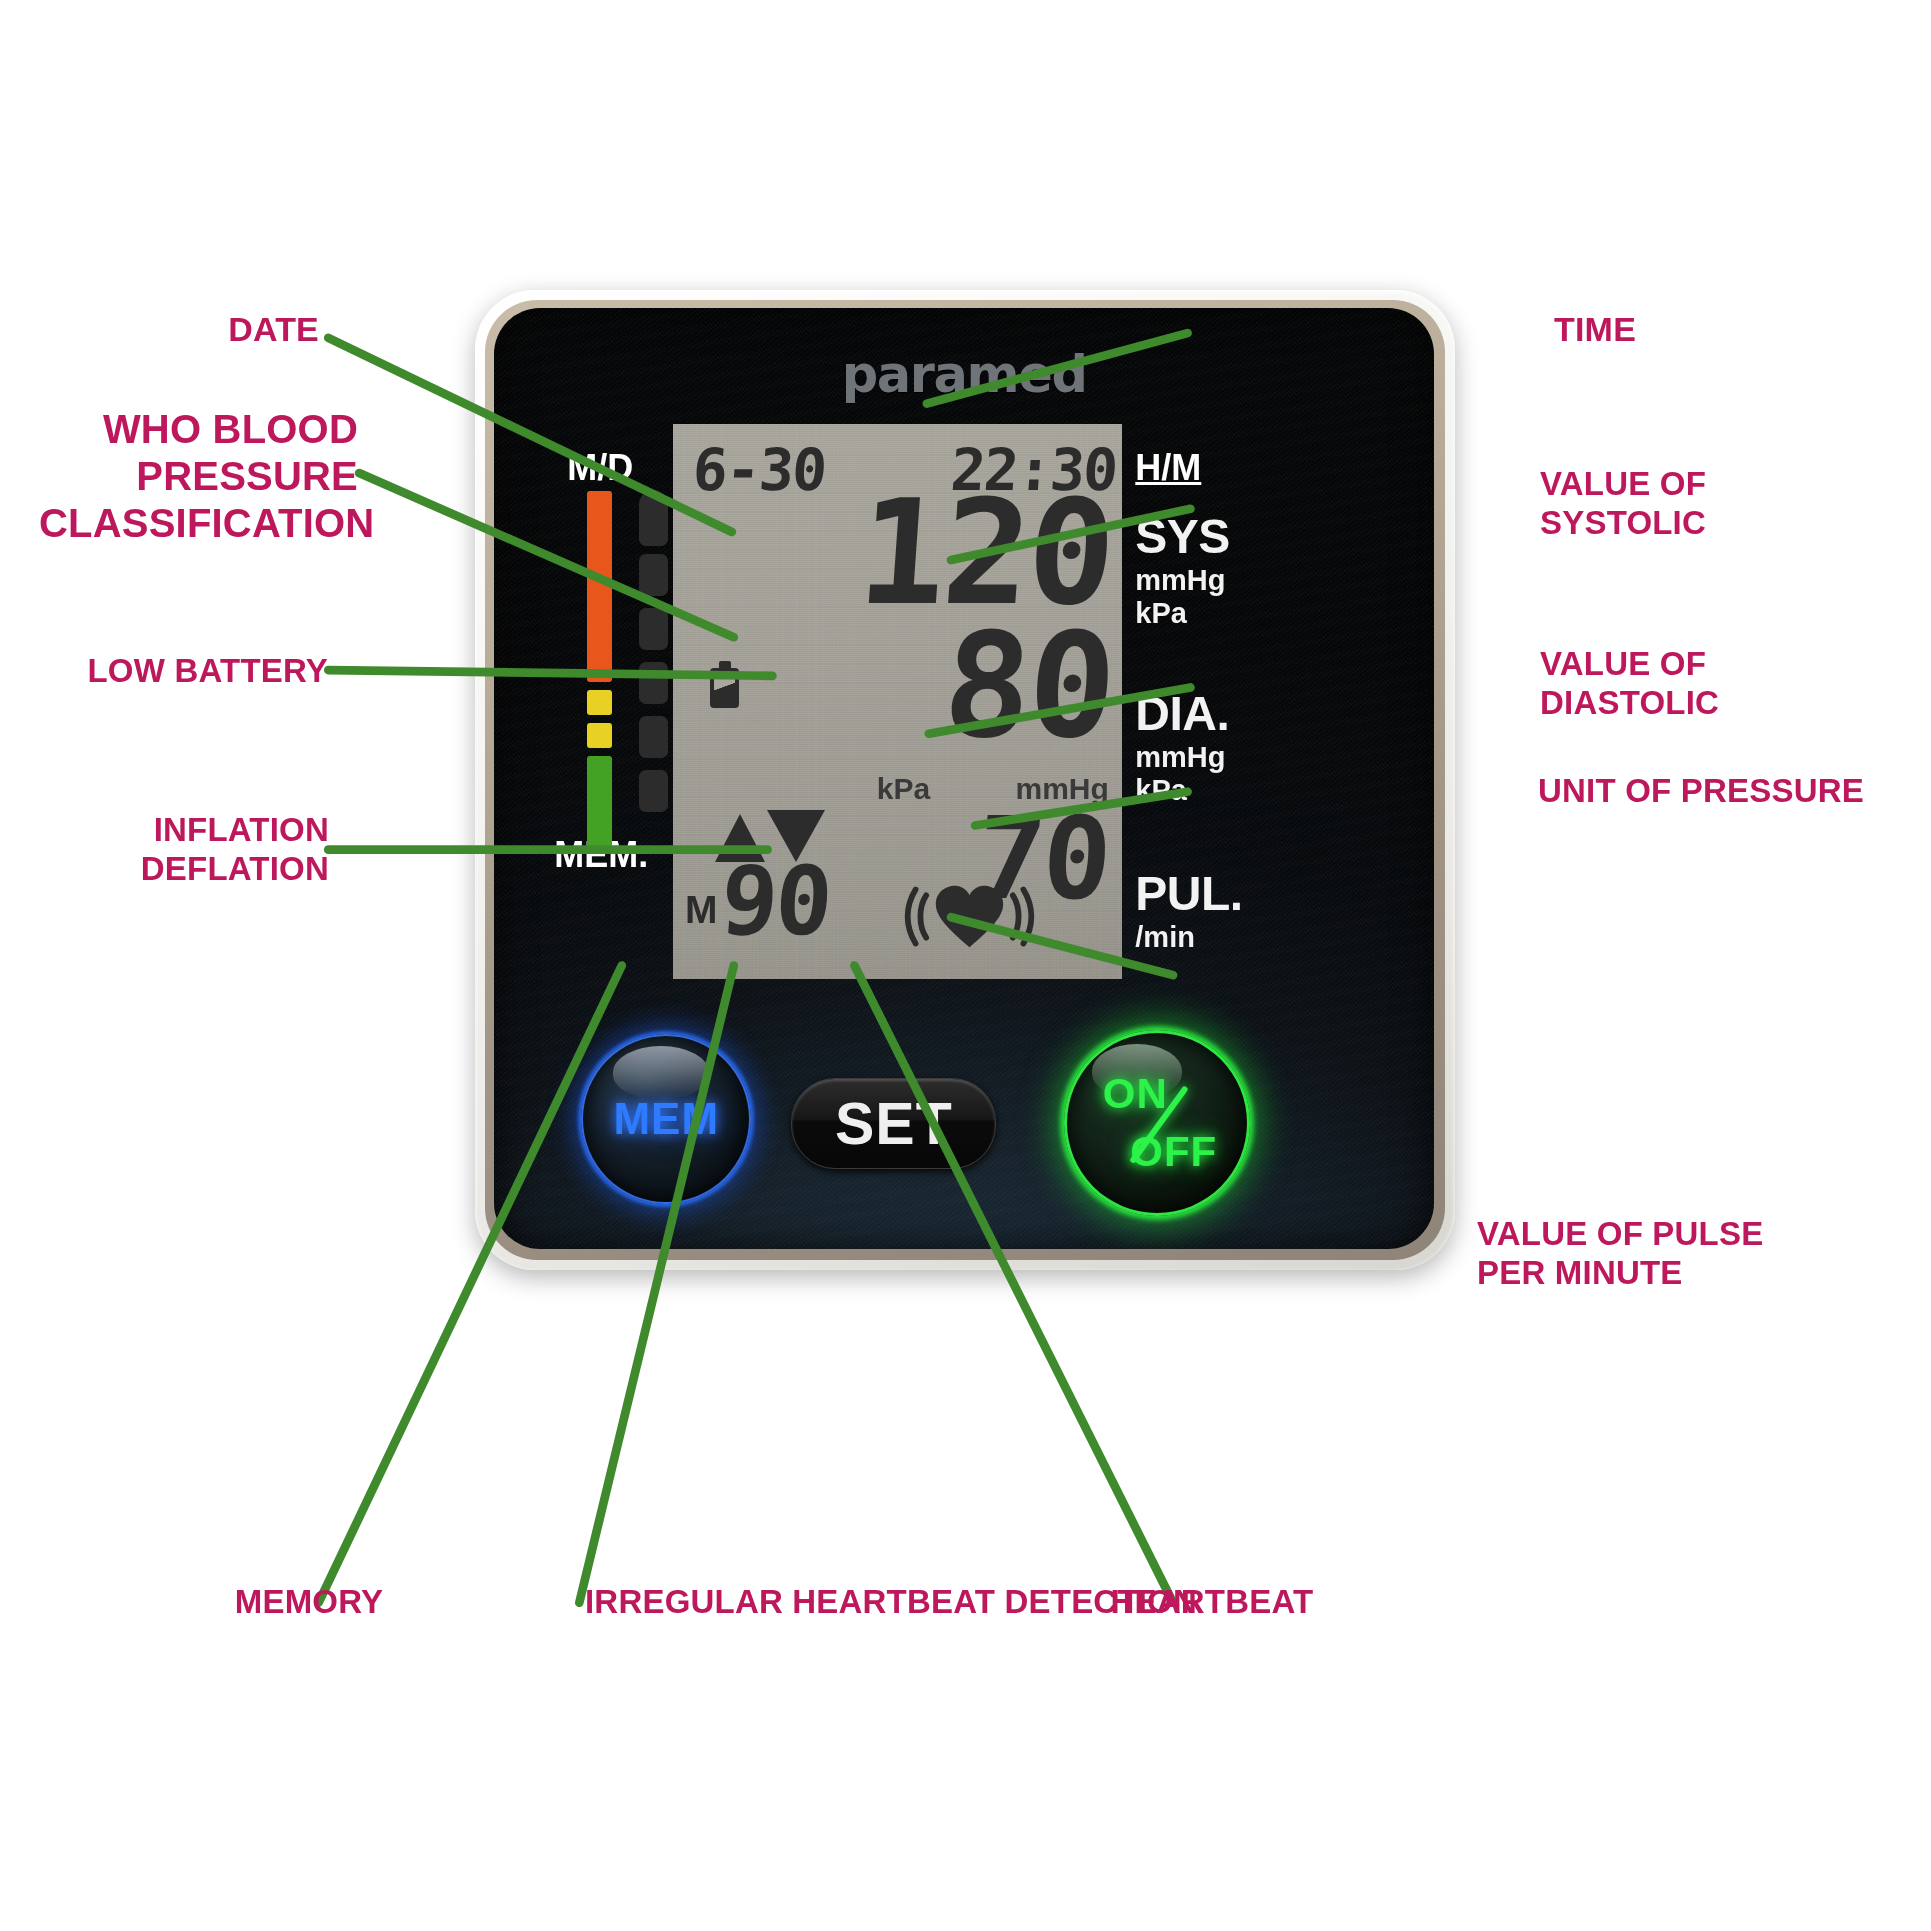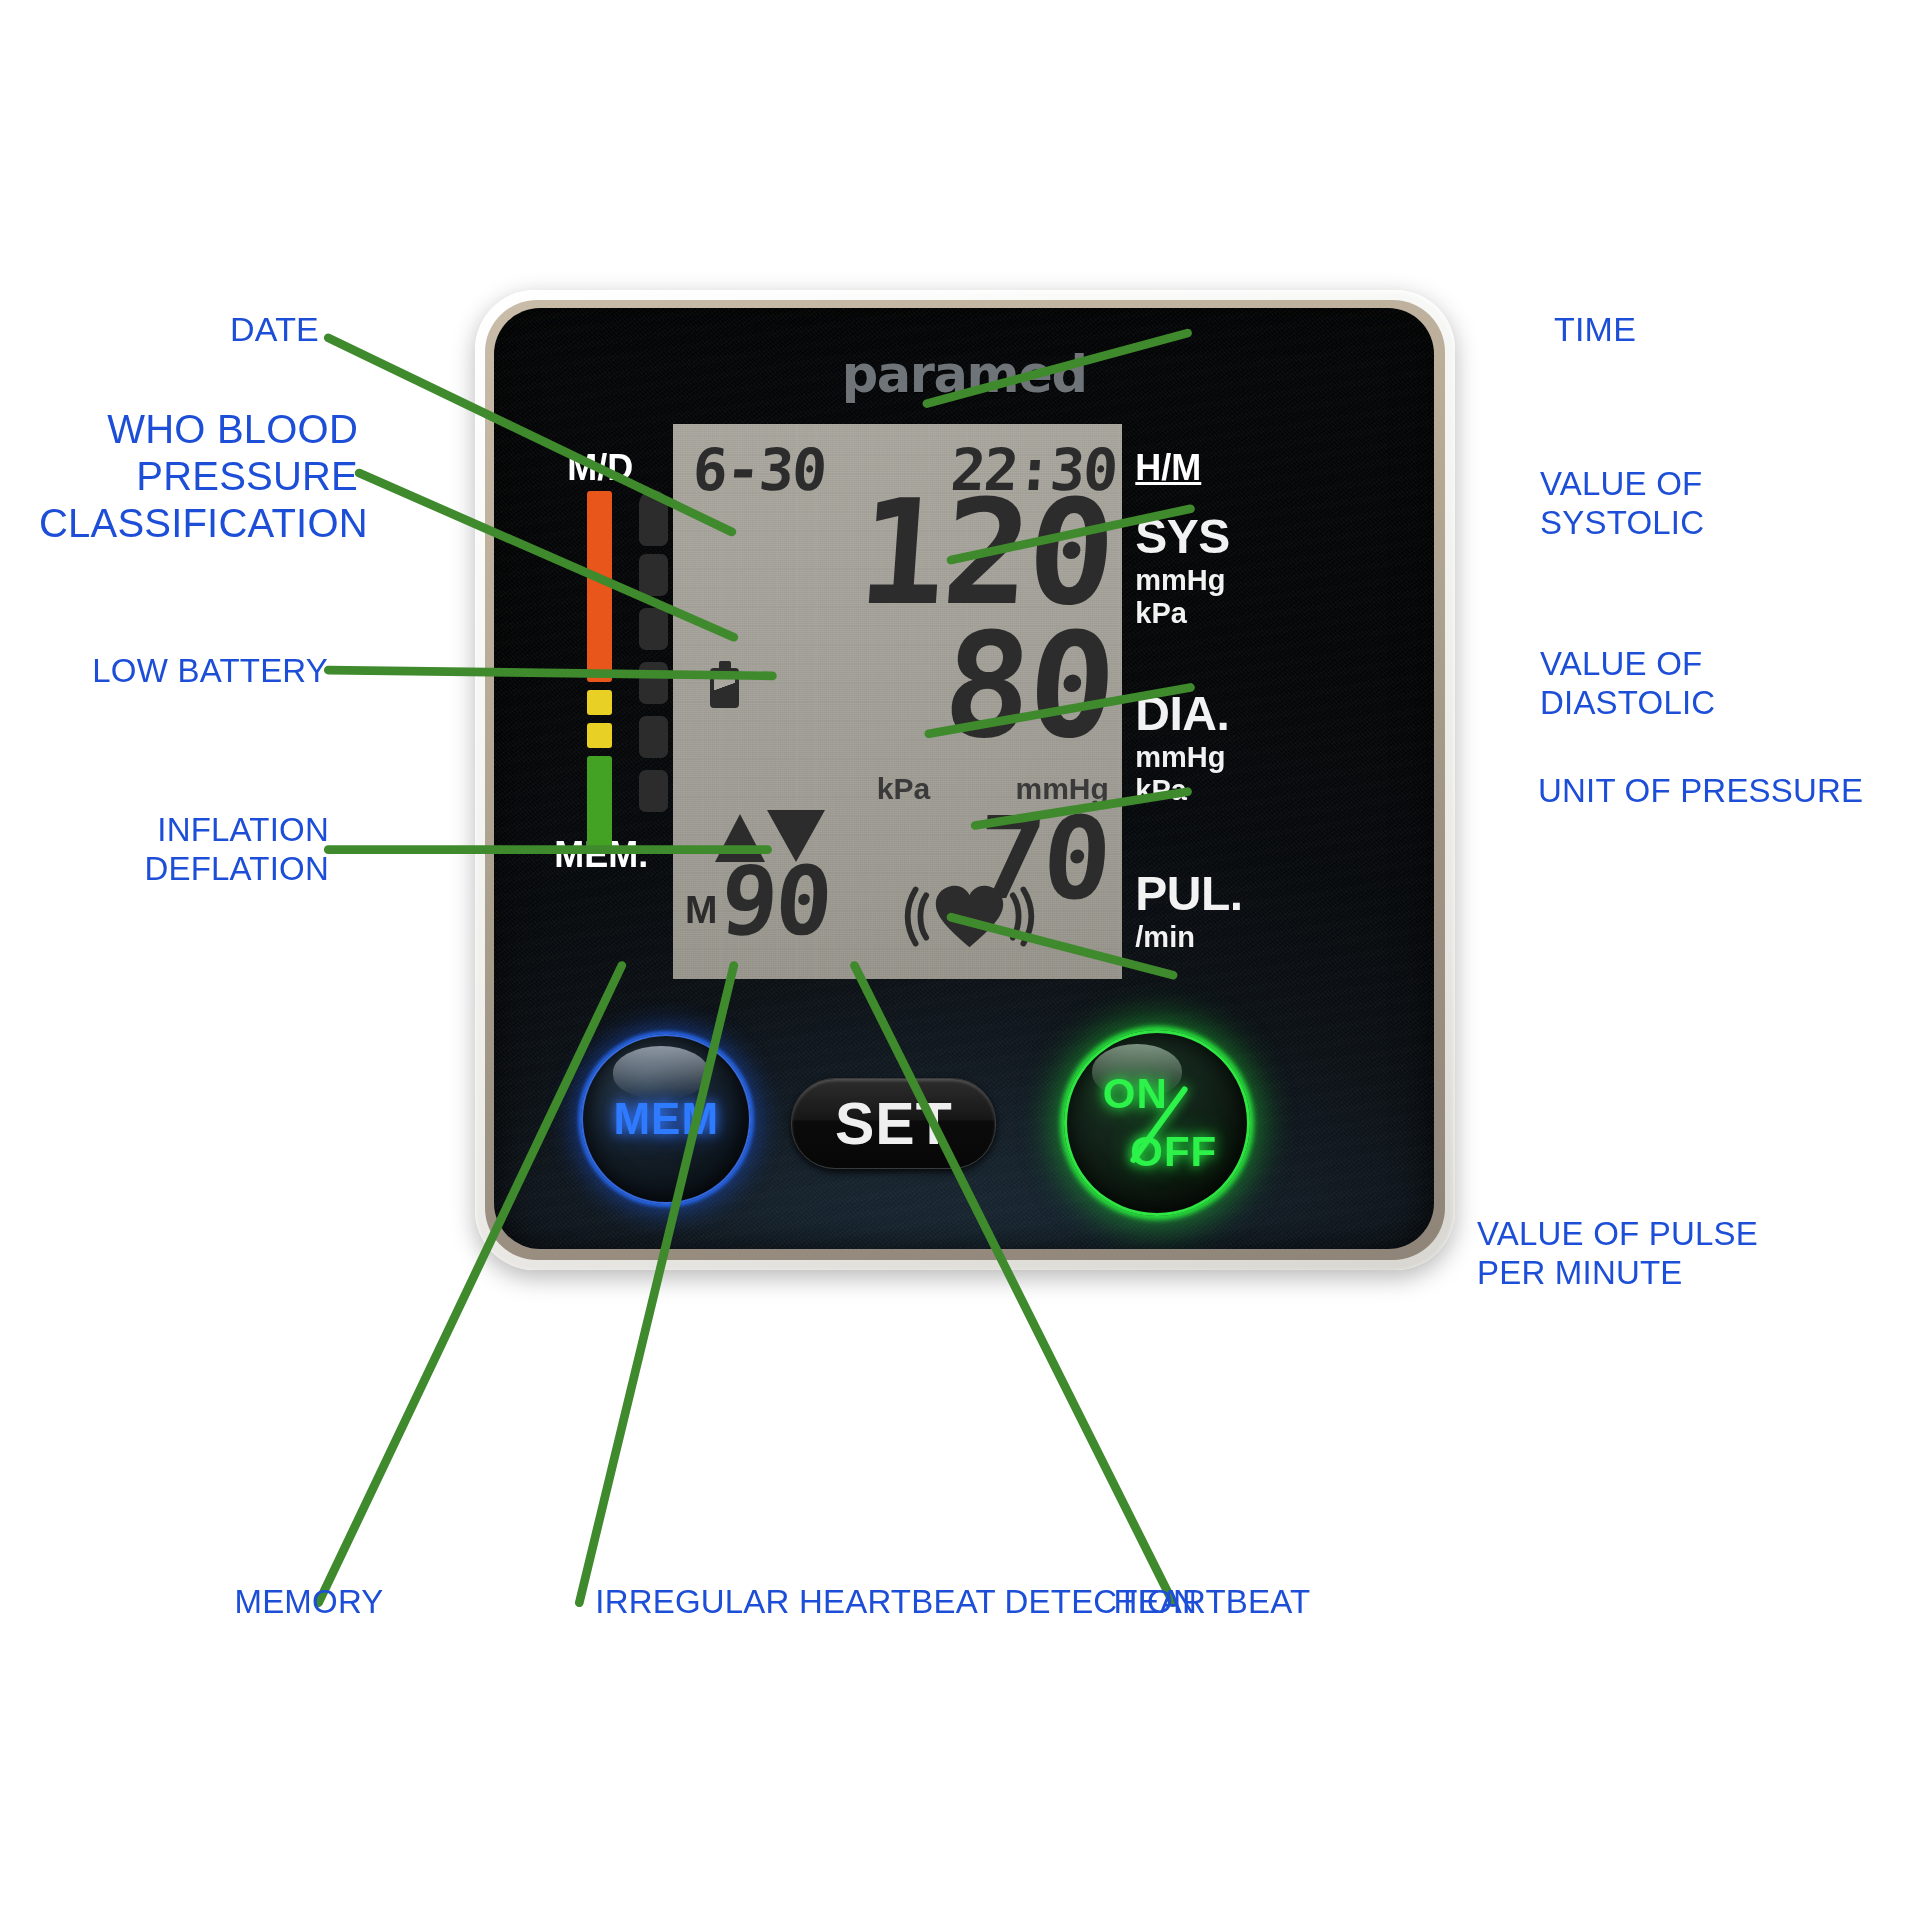--- a/index.html
+++ b/index.html
@@ -9,21 +9,21 @@
     overflow:hidden;position:relative;
   }
   #stage{position:absolute;left:0;top:0;width:1931px;height:1931px;}
 
   
   #leaders{position:absolute;left:0;top:0;width:1931px;height:1931px;z-index:40;pointer-events:none;}
 
   
   .anno{
     position:absolute;z-index:50;
-    color:#1d4ed8;font-weight:normal;
+    color:#be185d;font-weight:bold;
     font-family:"Liberation Sans", sans-serif;
     letter-spacing:0.2px;line-height:1.18;
     white-space:pre-line;
   }
   .anno.r{text-align:right;}
   .anno.l{text-align:left;}
   .anno.c{text-align:center;}
 
   
   #device{

